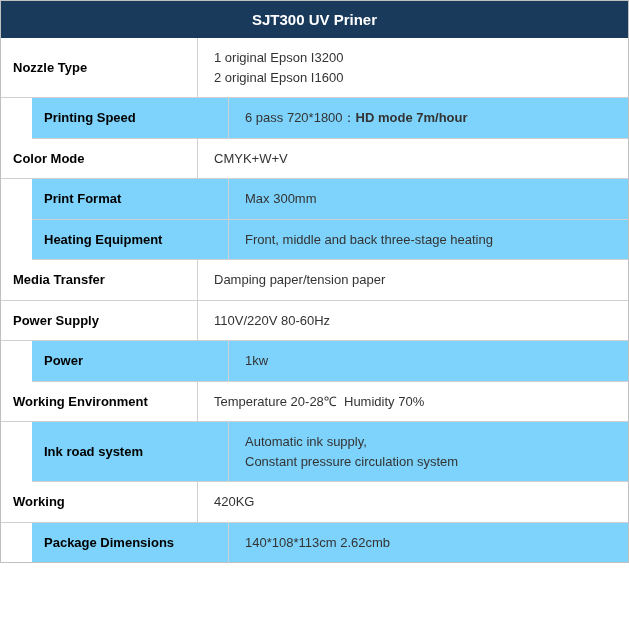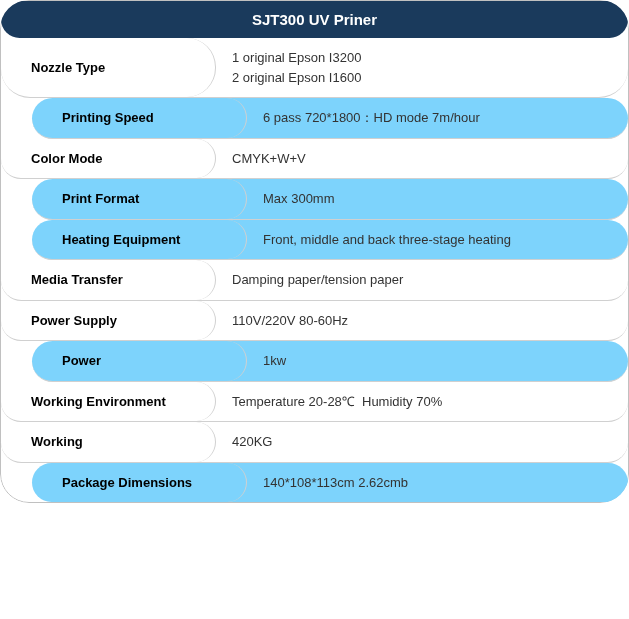--- a/index.html
+++ b/index.html
@@ -1,15 +1,15 @@
 <!DOCTYPE html>
 <html><head>
   <meta charset="utf-8">
   <style>
-    * { margin: 0; padding: 0; box-sizing: border-box; border-radius: 29px; }
+    * { margin: 0; padding: 0; box-sizing: border-box; }
     body {
       font-family: Arial, sans-serif;
       font-size: 13px;
       background: #fff;
       width: 629px;
     }
     .table-container {
       width: 629px;
       border: 1px solid #c0c0c0;
     }
@@ -17,21 +17,20 @@
       background-color: #1a3a5c;
       color: #ffffff;
       text-align: center;
       padding: 10px 12px;
       font-size: 15px;
       font-weight: bold;
     }
     .data-row {
       display: flex;
       border-bottom: 1px solid #d0d0d0;
-      padding-left: 18px;
     }
     .data-row:last-child {
       border-bottom: none;
     }
     .data-row.even {
       background-color: #7dd3fc;
       margin-left: 31px;
     }
     .data-row.odd {
       background-color: #ffffff;
@@ -46,21 +45,21 @@
       display: flex;
       align-items: center;
     }
     .cell-value {
       flex: 1;
       padding: 10px 16px;
       color: #333;
       line-height: 1.5;
     }
     .bold-part {
-      font-weight: normal;
+      font-weight: bold;
     }
   </style>
 </head>
 <body>
 
 <div class="table-container">
   <div class="header-row">
     <span>SJT300 UV Priner</span>
   </div>
 
@@ -106,20 +105,26 @@
   <div class="data-row even">
     <div class="cell-label">Power</div>
     <div class="cell-value">1kw</div>
   </div>
 
   <div class="data-row odd">
     <div class="cell-label">Working Environment</div>
     <div class="cell-value">Temperature 20-28℃&nbsp; Humidity 70%</div>
   </div>
 
+  <div class="data-row even">
+    <div class="cell-label">Ink road system</div>
+    <div class="cell-value">
+      Automatic ink supply,<br>Constant pressure circulation system
+    </div>
+  </div>
 
   <div class="data-row odd">
     <div class="cell-label">Working</div>
     <div class="cell-value">420KG</div>
   </div>
 
   <div class="data-row even">
     <div class="cell-label">Package Dimensions</div>
     <div class="cell-value">140*108*113cm  2.62cmb</div>
   </div>

